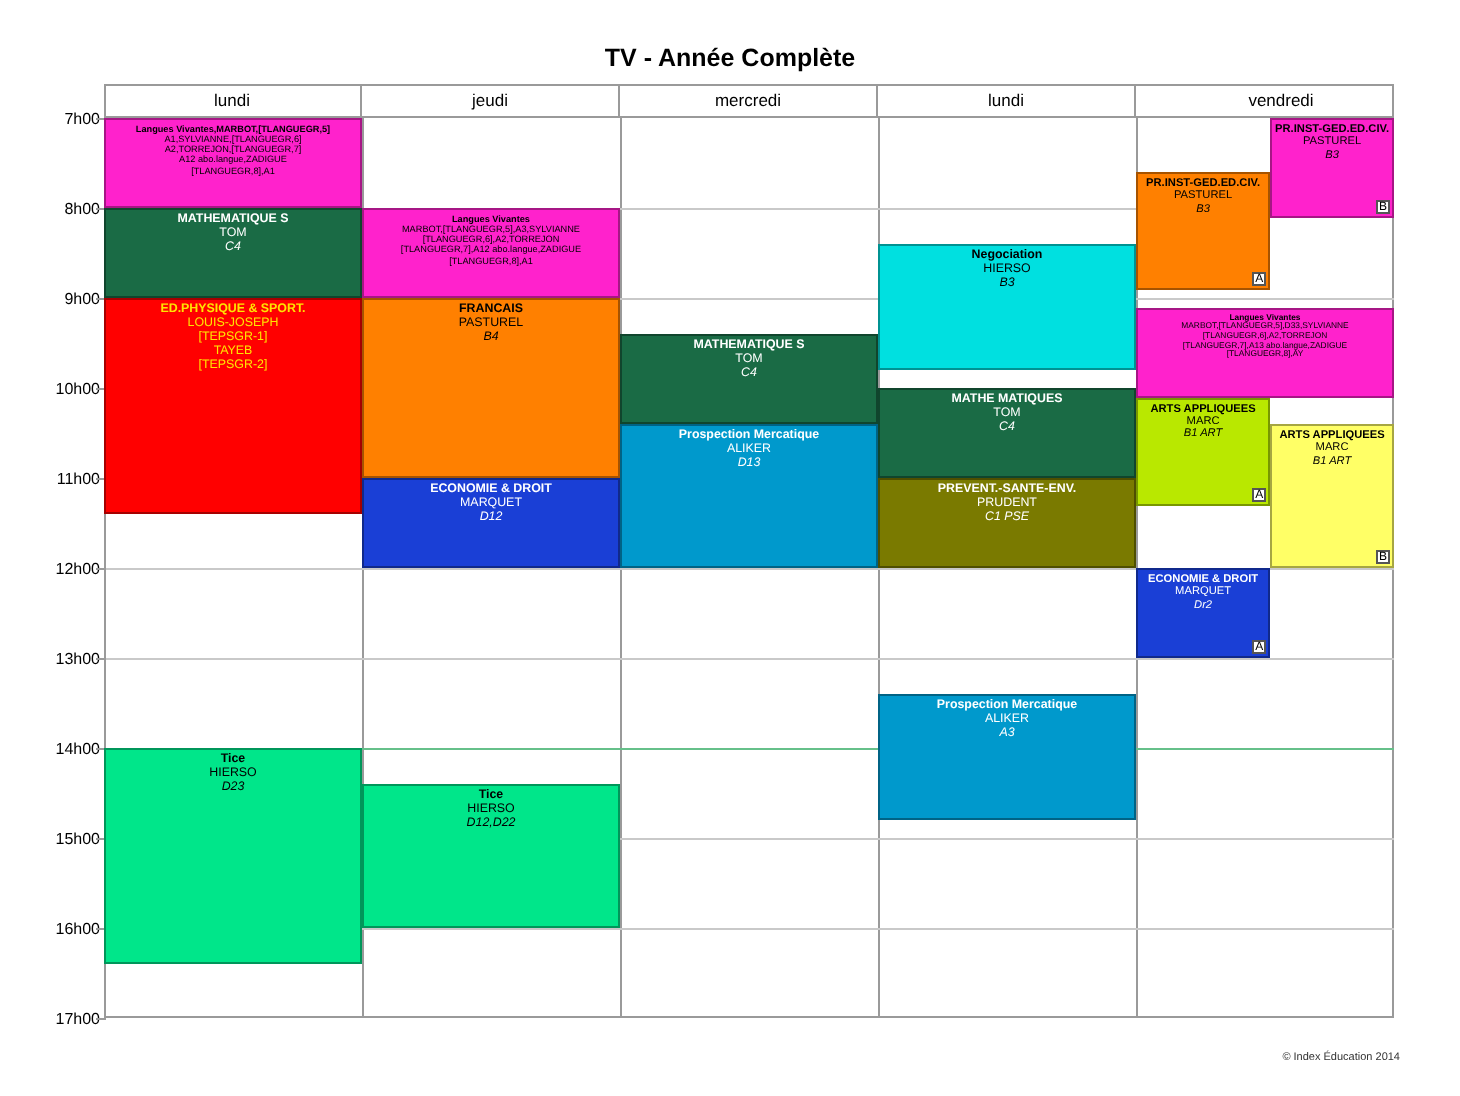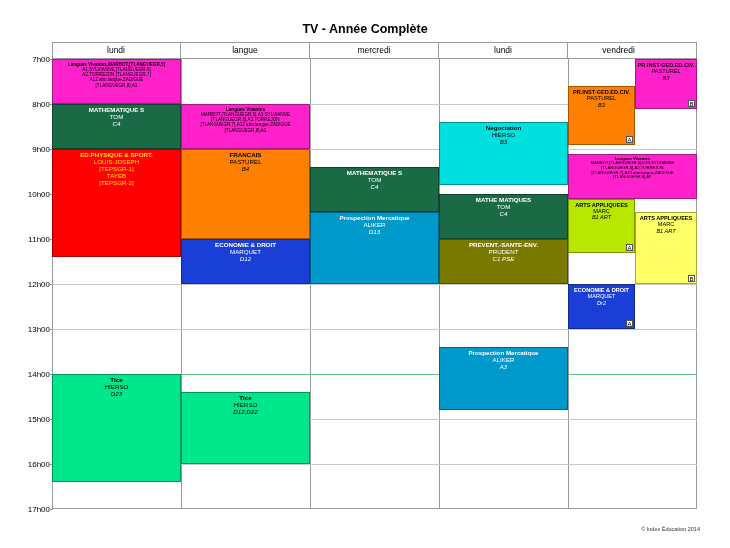--- a/index.html
+++ b/index.html
@@ -102,24 +102,24 @@
 
 <div id="page">
 
   <div class="title">TV - Année Complète</div>
 
   <div class="frame"></div>
   <div class="headrow"></div>
 
   <div id="dayheads">
       <div class="dayhead" style="left: 52px; width: 129px;">lundi</div>
-      <div class="dayhead" style="left: 181px; width: 129px;">langue</div>
+      <div class="dayhead" style="left: 181px; width: 129px;">jeudi</div>
       <div class="dayhead" style="left: 310px; width: 129px;">mercredi</div>
       <div class="dayhead" style="left: 439px; width: 129px;">lundi</div>
-      <div class="dayhead" style="left: 554px; width: 129px; border-right: none;">vendredi</div>
+      <div class="dayhead" style="left: 576px; width: 129px; border-right: none;">vendredi</div>
     </div>
   <div id="colseps">
       <div class="colsep" style="left: 181px;"></div>
       <div class="colsep" style="left: 310px;"></div>
       <div class="colsep" style="left: 439px;"></div>
       <div class="colsep" style="left: 568px;"></div>
     </div>
   <div id="hlines">
       <div class="hline" style="top: 104px;"></div>
       <div class="hline" style="top: 149px;"></div>

